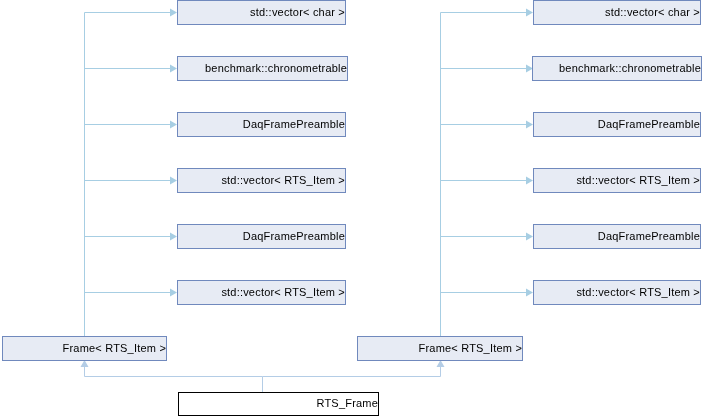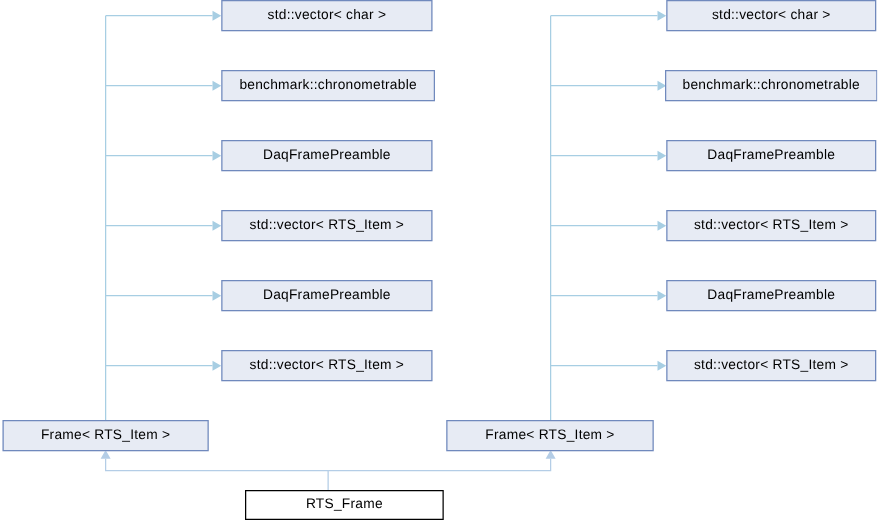--- a/index.html
+++ b/index.html
@@ -15,21 +15,21 @@
     overflow: hidden;
     font-family: "Liberation Sans", sans-serif;
   }
   .node {
     position: absolute;
     box-sizing: border-box;
     border: 1px solid #7089bd;
     background: #e7ebf4;
     display: flex;
     align-items: center;
-    justify-content: center;
+    justify-content: flex-end;
     font-size: 11px;
     color: #000000;
     letter-spacing: 0.2px;
     white-space: nowrap;
   }
   .node.derived {
     border: 1px solid #000000;
     background: #ffffff;
   }
   .node .label {
@@ -147,17 +147,17 @@
     <span class="label">std::vector&lt; RTS_Item &gt;</span>
   </div>
 
   <div class="node" style="left:2px; top:336px; width:165px; height:25px;">
     <span class="label">Frame&lt; RTS_Item &gt;</span>
   </div>
   <div class="node" style="left:357px; top:336px; width:166px; height:25px;">
     <span class="label">Frame&lt; RTS_Item &gt;</span>
   </div>
 
-  <div class="node derived" style="left:178px; top:392px; width:159px; height:24px;margin-left:18px;">
+  <div class="node derived" style="left:178px; top:392px; width:201px; height:24px;">
     <span class="label">RTS_Frame</span>
   </div>
 
 </div>
 
 </body></html>

